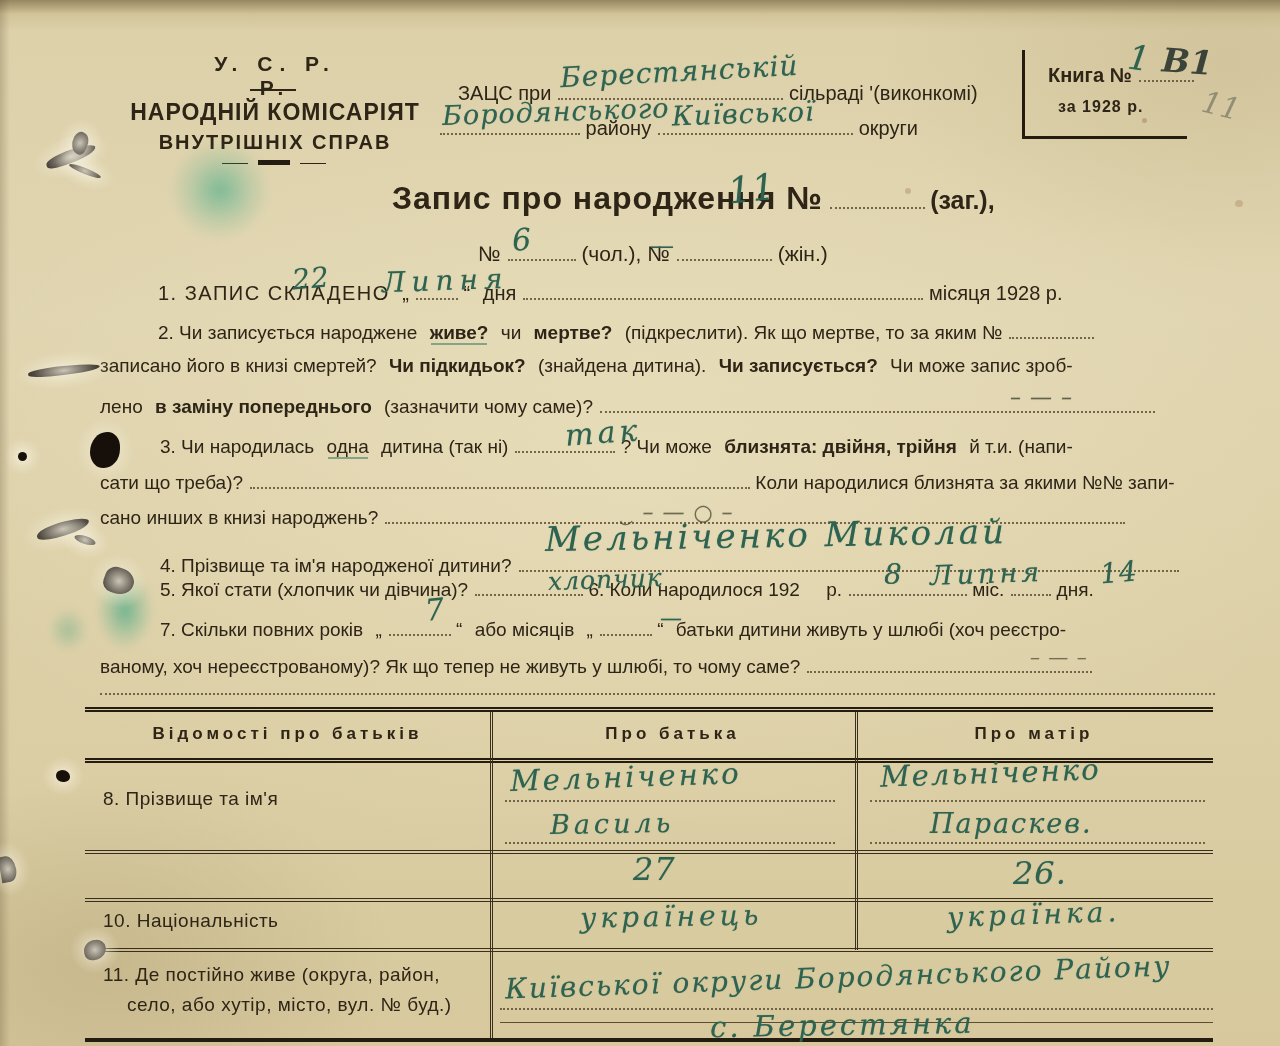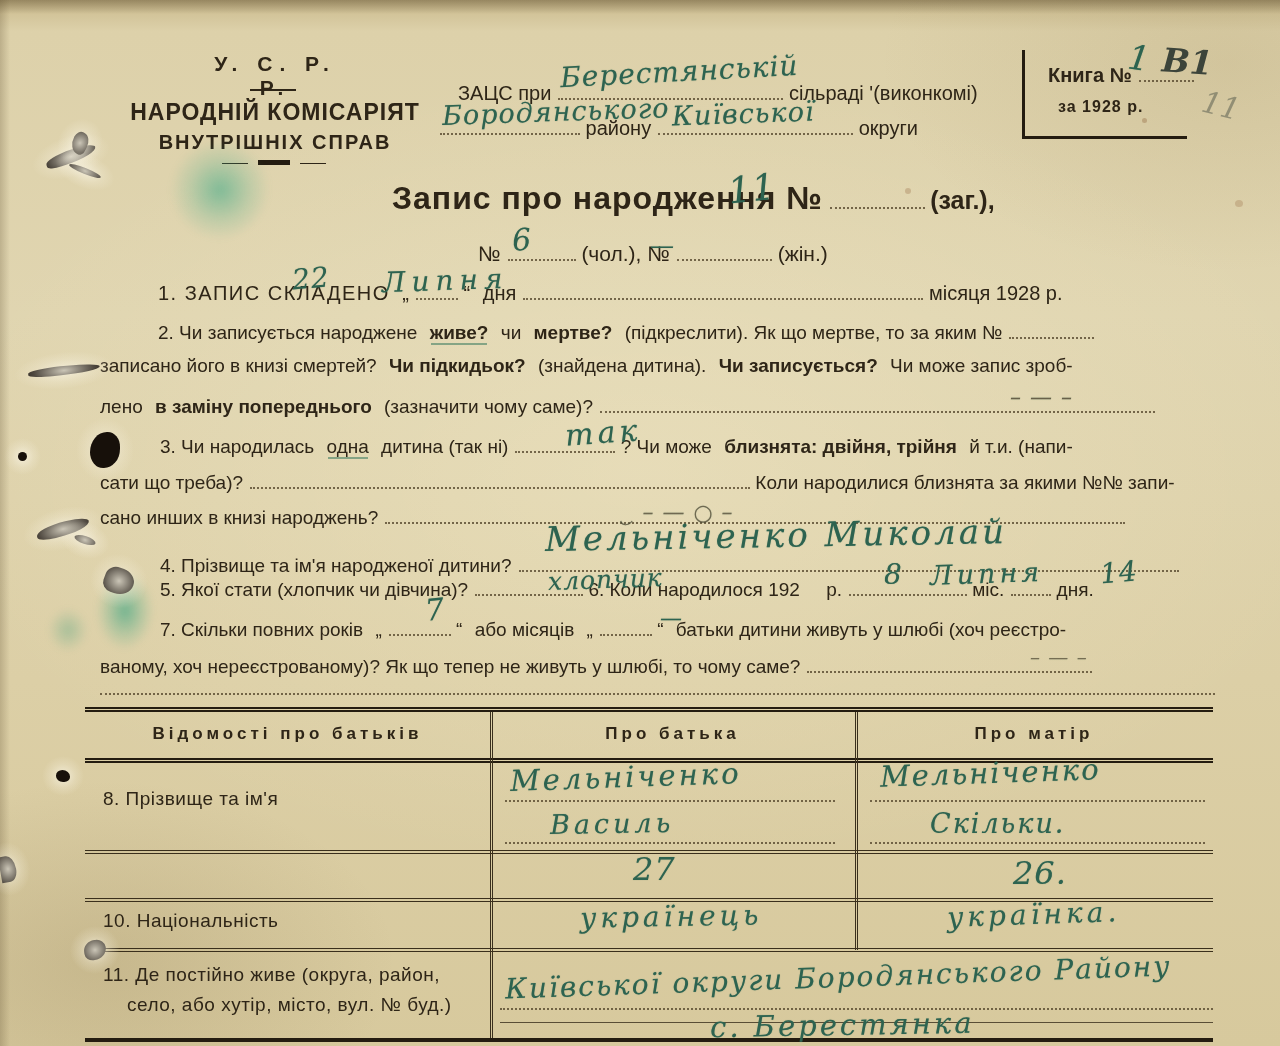--- a/index.html
+++ b/index.html
@@ -212,21 +212,21 @@
   <div class="hcell" style="left:405px;width:365px;">Про батька</div>
 
   <div class="tlabel" style="left:18px;top:76px;">8. Прізвище та ім'я</div>
   <div class="dotline" style="left:420px;top:88px;width:330px;"></div>
   <div class="dotline" style="left:420px;top:130px;width:330px;"></div>
   <div class="dotline" style="left:785px;top:88px;width:335px;"></div>
   <div class="dotline" style="left:785px;top:130px;width:335px;"></div>
   <div class="abs hw" style="left:425px;top:48px;font-size:29px;letter-spacing:3px;transform:rotate(-2deg);">Мельніченко</div>
   <div class="abs hw" style="left:465px;top:96px;font-size:27px;letter-spacing:4px;transform:rotate(-1deg);">Василь</div>
   <div class="abs hw" style="left:795px;top:44px;font-size:29px;letter-spacing:2px;transform:rotate(-2deg);">Мельніченко</div>
-  <div class="abs hw" style="left:845px;top:96px;font-size:27px;letter-spacing:2px;">Скільки.</div>
+  <div class="abs hw" style="left:845px;top:96px;font-size:27px;letter-spacing:2px;">Параскев.</div>
 
   <div class="abs hw" style="left:548px;top:138px;font-size:32px;">27</div>
   <div class="abs hw" style="left:928px;top:142px;font-size:32px;">26.</div>
 
   <div class="tlabel" style="left:18px;top:198px;">10. Національність</div>
   <div class="abs hw" style="left:495px;top:188px;font-size:28px;letter-spacing:4px;transform:rotate(-1deg);">українець</div>
   <div class="abs hw" style="left:862px;top:186px;font-size:28px;letter-spacing:4px;transform:rotate(-2deg);">українка.</div>
 
   <div class="tlabel" style="left:18px;top:252px;">11. Де постійно живе (округа, район,</div>
   <div class="tlabel" style="left:42px;top:282px;">село, або хутір, місто, вул. № буд.)</div>

